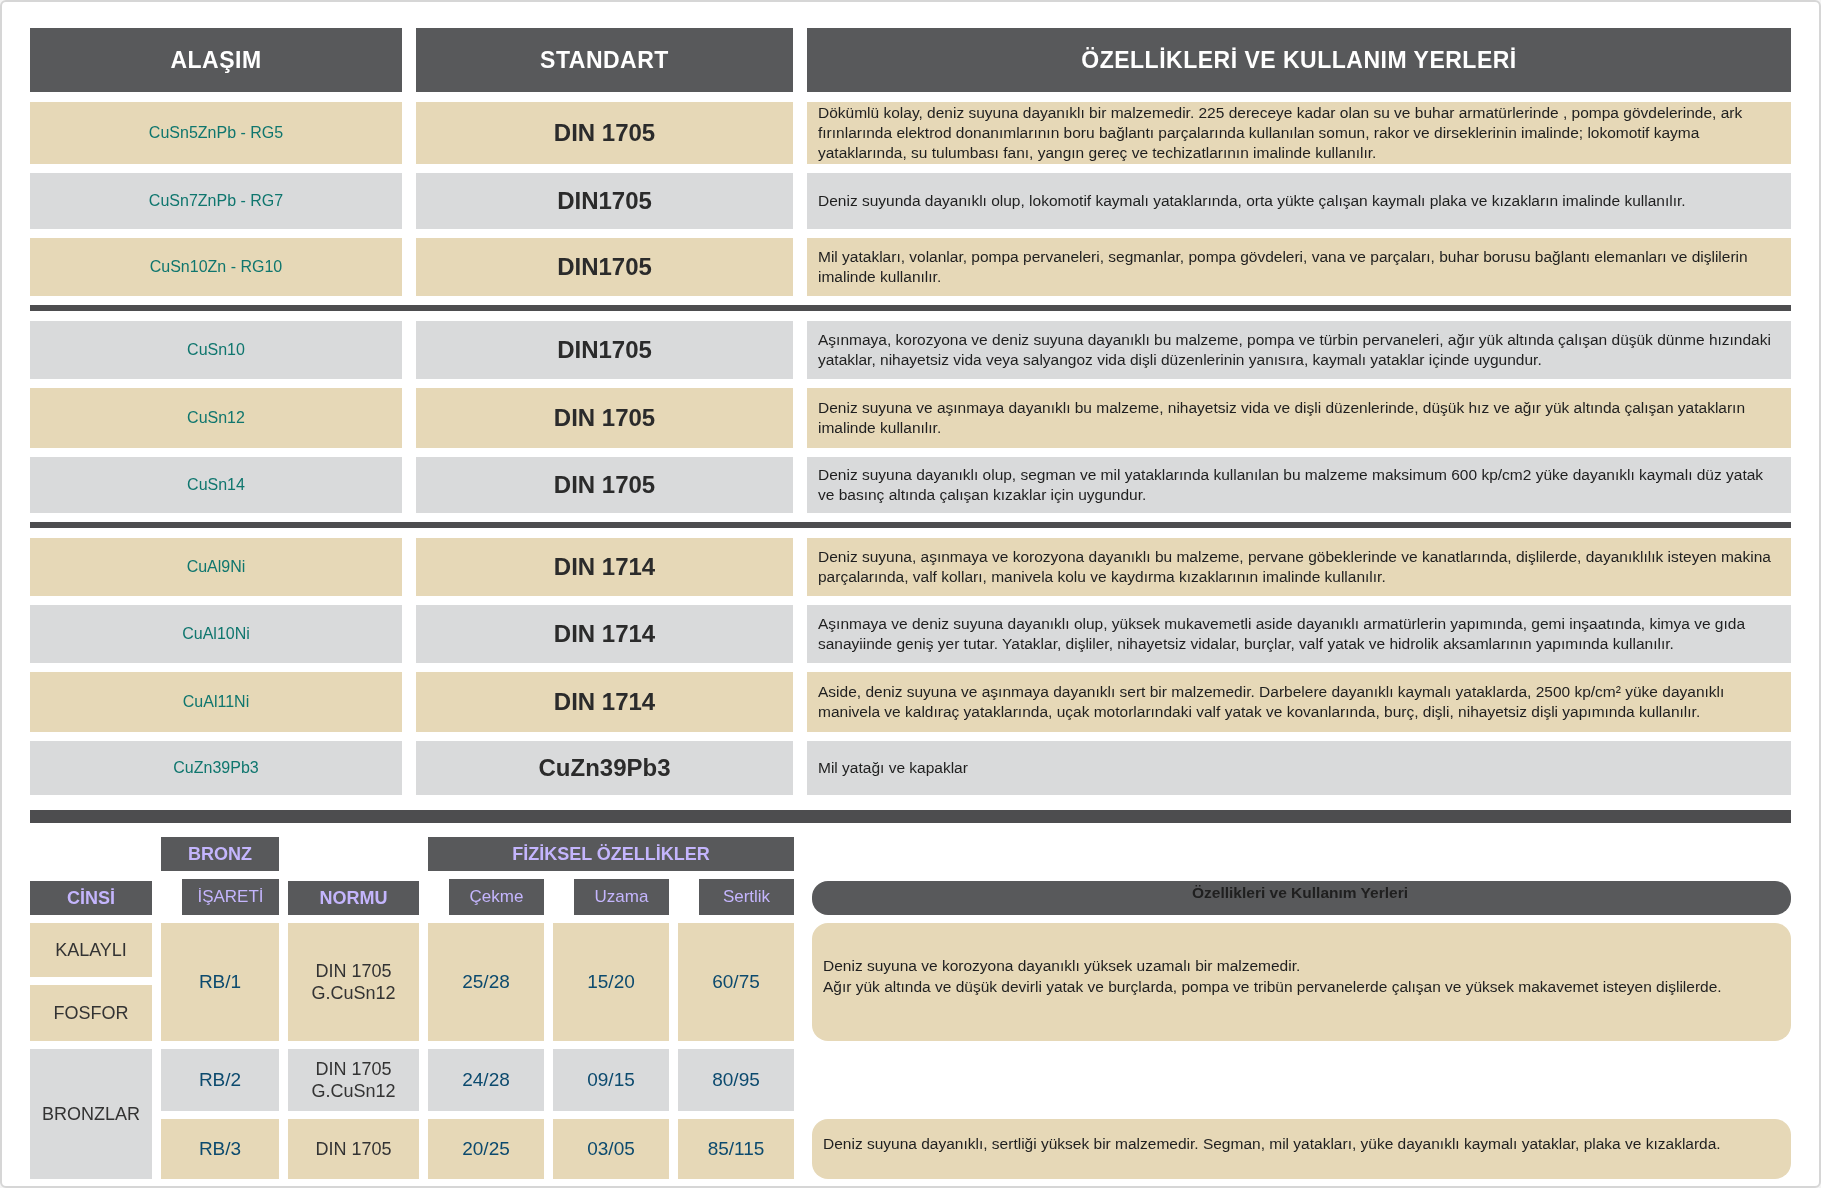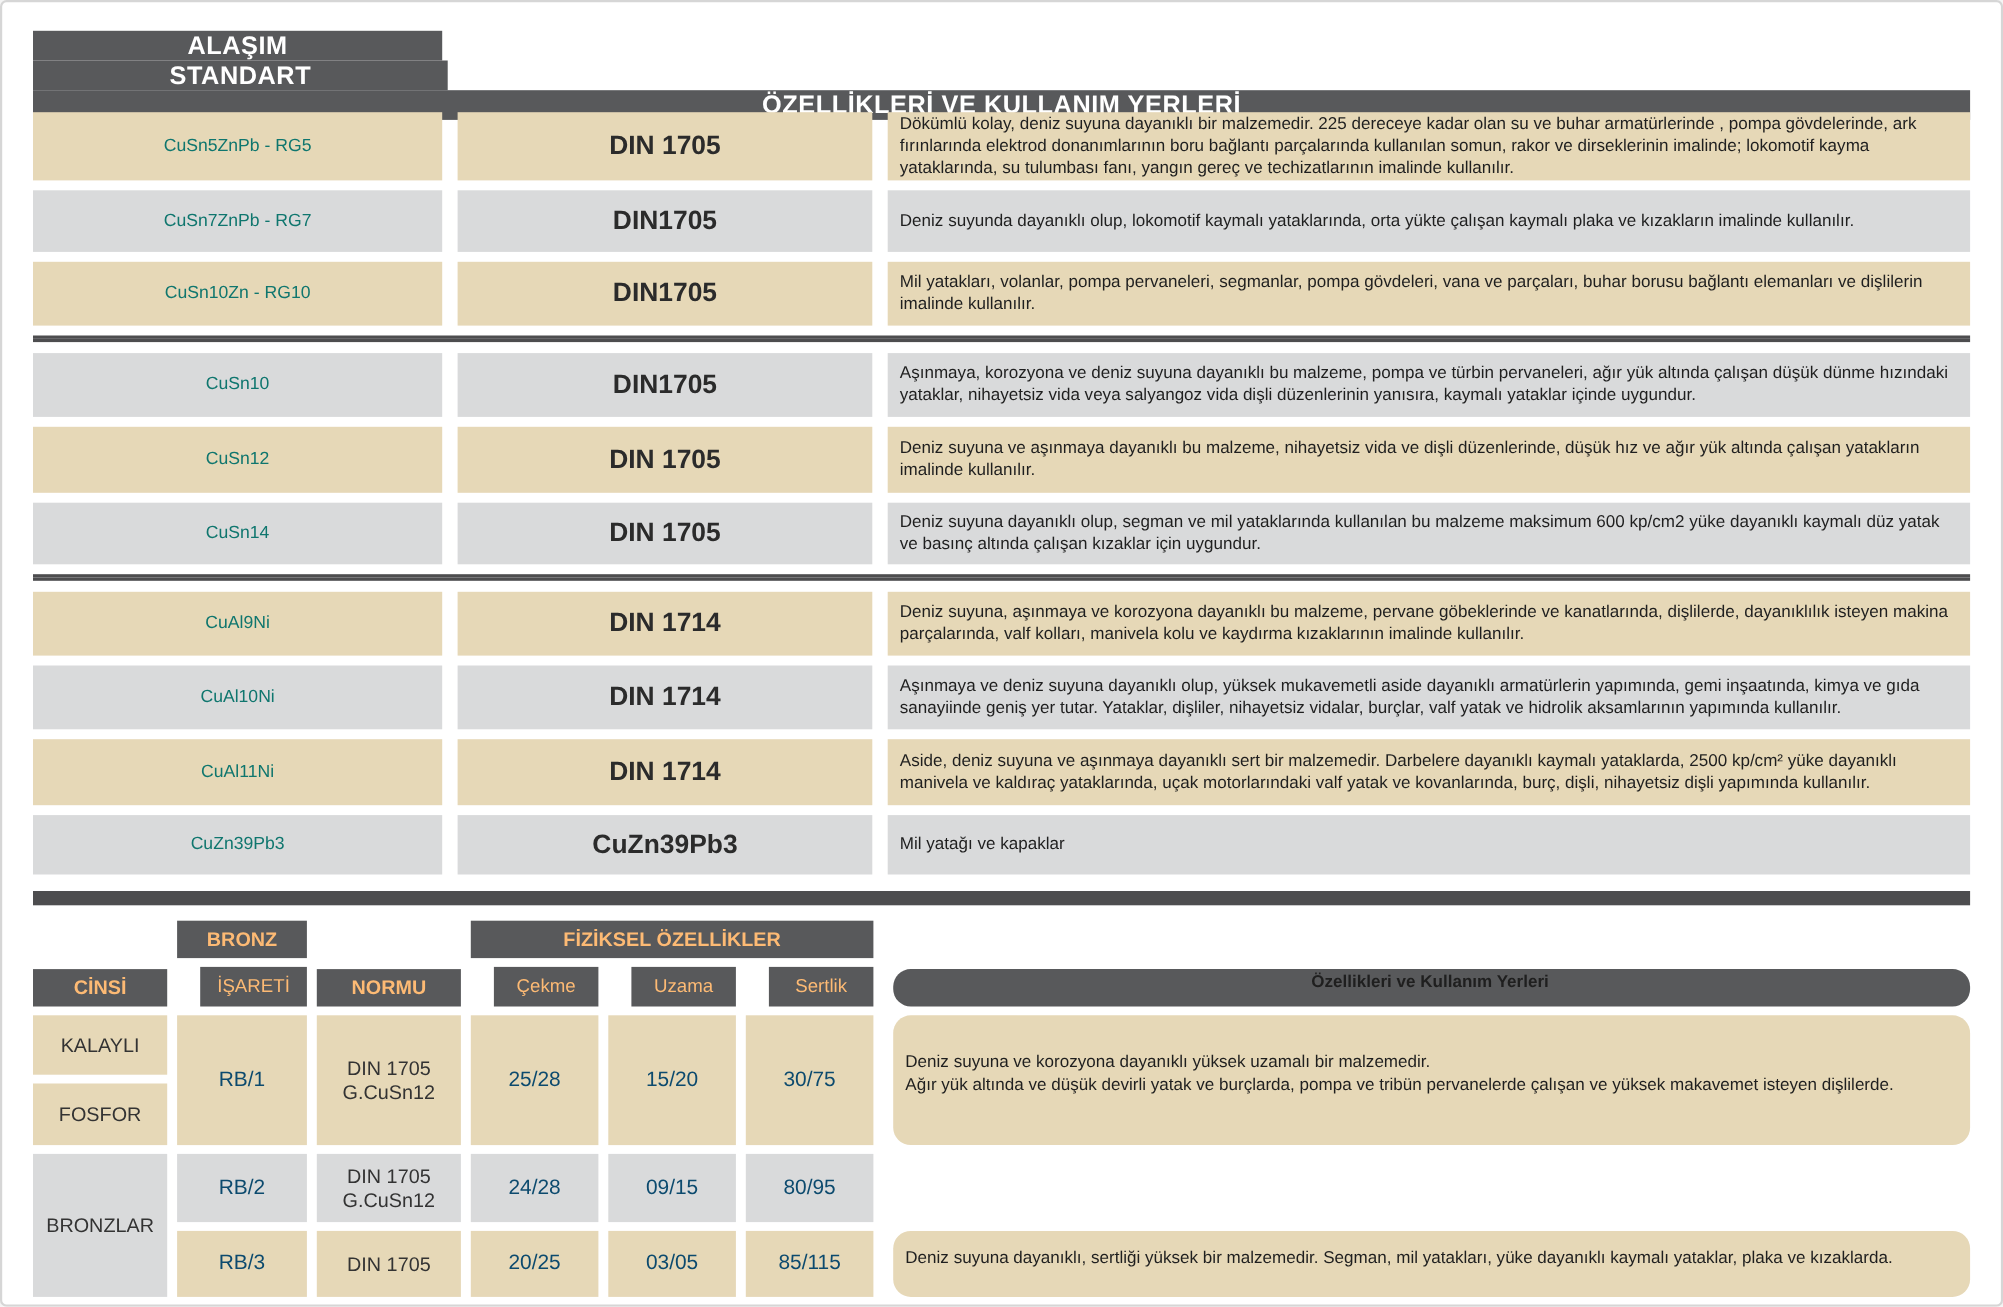--- a/index.html
+++ b/index.html
@@ -26,21 +26,21 @@
     display: flex; align-items: center; justify-content: center;
     text-align: center;
   }
   .c1 { width: 372px; flex: none; }
   .c2 { width: 377px; flex: none; }
   .c3 { flex: 1; }
   .hdr {
     background: #58595b; color: #ffffff;
     font-weight: bold; font-size: 23px; letter-spacing: 0.5px;
   }
-  .t1-head { height: 64px; margin-bottom: 10px; flex-direction: column; }
+  .t1-head { height: 64px; margin-bottom: 10px; }
   .tan  { background: #e6d8b7; }
   .gray { background: #d9dadb; }
   .alloy-name { font-size: 16px; color: #0f766e; }
   .standard   { font-size: 24px; font-weight: bold; color: #2b2b2b; }
   .desc {
     justify-content: flex-start; text-align: left;
     font-size: 15.5px; line-height: 1.3; color: #1f1f1f;
     padding: 3px 14px 3px 11px; white-space: pre-line;
   }
   .h62 { height: 62px; } .h60 { height: 60px; }
@@ -54,21 +54,21 @@
 
   
   .t2 {
     display: grid;
     grid-template-columns: 122px 118px 131px 116px 116px 116px 1fr;
     grid-template-rows: 34px 36px 54px 56px 62px 60px;
     gap: 8px 9px;
     margin-top: 14px;
   }
   .t2 .cell { width: auto; }
-  .hdr2 { background: #58595b; color: #fdba74; font-size: 18px; font-weight: bold; }
+  .hdr2 { background: #58595b; color: #c4b5fd; font-size: 18px; font-weight: bold; }
   .hdr2-sub { font-weight: normal; font-size: 17px; margin-left: 21px; }
   .t2-val { font-size: 19px; color: #0c4a6e; }
   .t2-type { font-size: 18px; color: #333333; }
   .t2-norm { font-size: 18px; color: #333333; white-space: pre-line; line-height: 1.25; }
   .t2-desc {
     margin-left: 9px;
     justify-content: flex-start; text-align: left;
     font-size: 15.5px; line-height: 1.35; color: #1f1f1f;
     padding: 3px 14px 13px 11px; white-space: pre-line; border-radius: 16px;
   }
@@ -170,21 +170,21 @@
 
     <div class="cell tan t2-type" style="grid-column:1;grid-row:3">KALAYLI</div>
     <div class="cell tan t2-type" style="grid-column:1;grid-row:4">FOSFOR</div>
     <div class="cell gray t2-type rs-5-7" style="grid-column:1">BRONZLAR</div>
 
     <div class="cell tan t2-val rs-3-5" style="grid-column:2">RB/1</div>
     <div class="cell tan t2-norm rs-3-5" style="grid-column:3">DIN 1705
 G.CuSn12</div>
     <div class="cell tan t2-val rs-3-5" style="grid-column:4">25/28</div>
     <div class="cell tan t2-val rs-3-5" style="grid-column:5">15/20</div>
-    <div class="cell tan t2-val rs-3-5" style="grid-column:6">30/75</div>
+    <div class="cell tan t2-val rs-3-5" style="grid-column:6">60/75</div>
     <div class="cell tan t2-desc rs-3-5" style="grid-column:7">Deniz suyuna ve korozyona dayanıklı yüksek uzamalı bir malzemedir.
 Ağır yük altında ve düşük devirli yatak ve burçlarda, pompa ve tribün pervanelerde çalışan ve yüksek makavemet isteyen dişlilerde.</div>
 
     <div class="cell gray t2-val" style="grid-column:2;grid-row:5">RB/2</div>
     <div class="cell gray t2-norm" style="grid-column:3;grid-row:5">DIN 1705
 G.CuSn12</div>
     <div class="cell gray t2-val" style="grid-column:4;grid-row:5">24/28</div>
     <div class="cell gray t2-val" style="grid-column:5;grid-row:5">09/15</div>
     <div class="cell gray t2-val" style="grid-column:6;grid-row:5">80/95</div>
 

